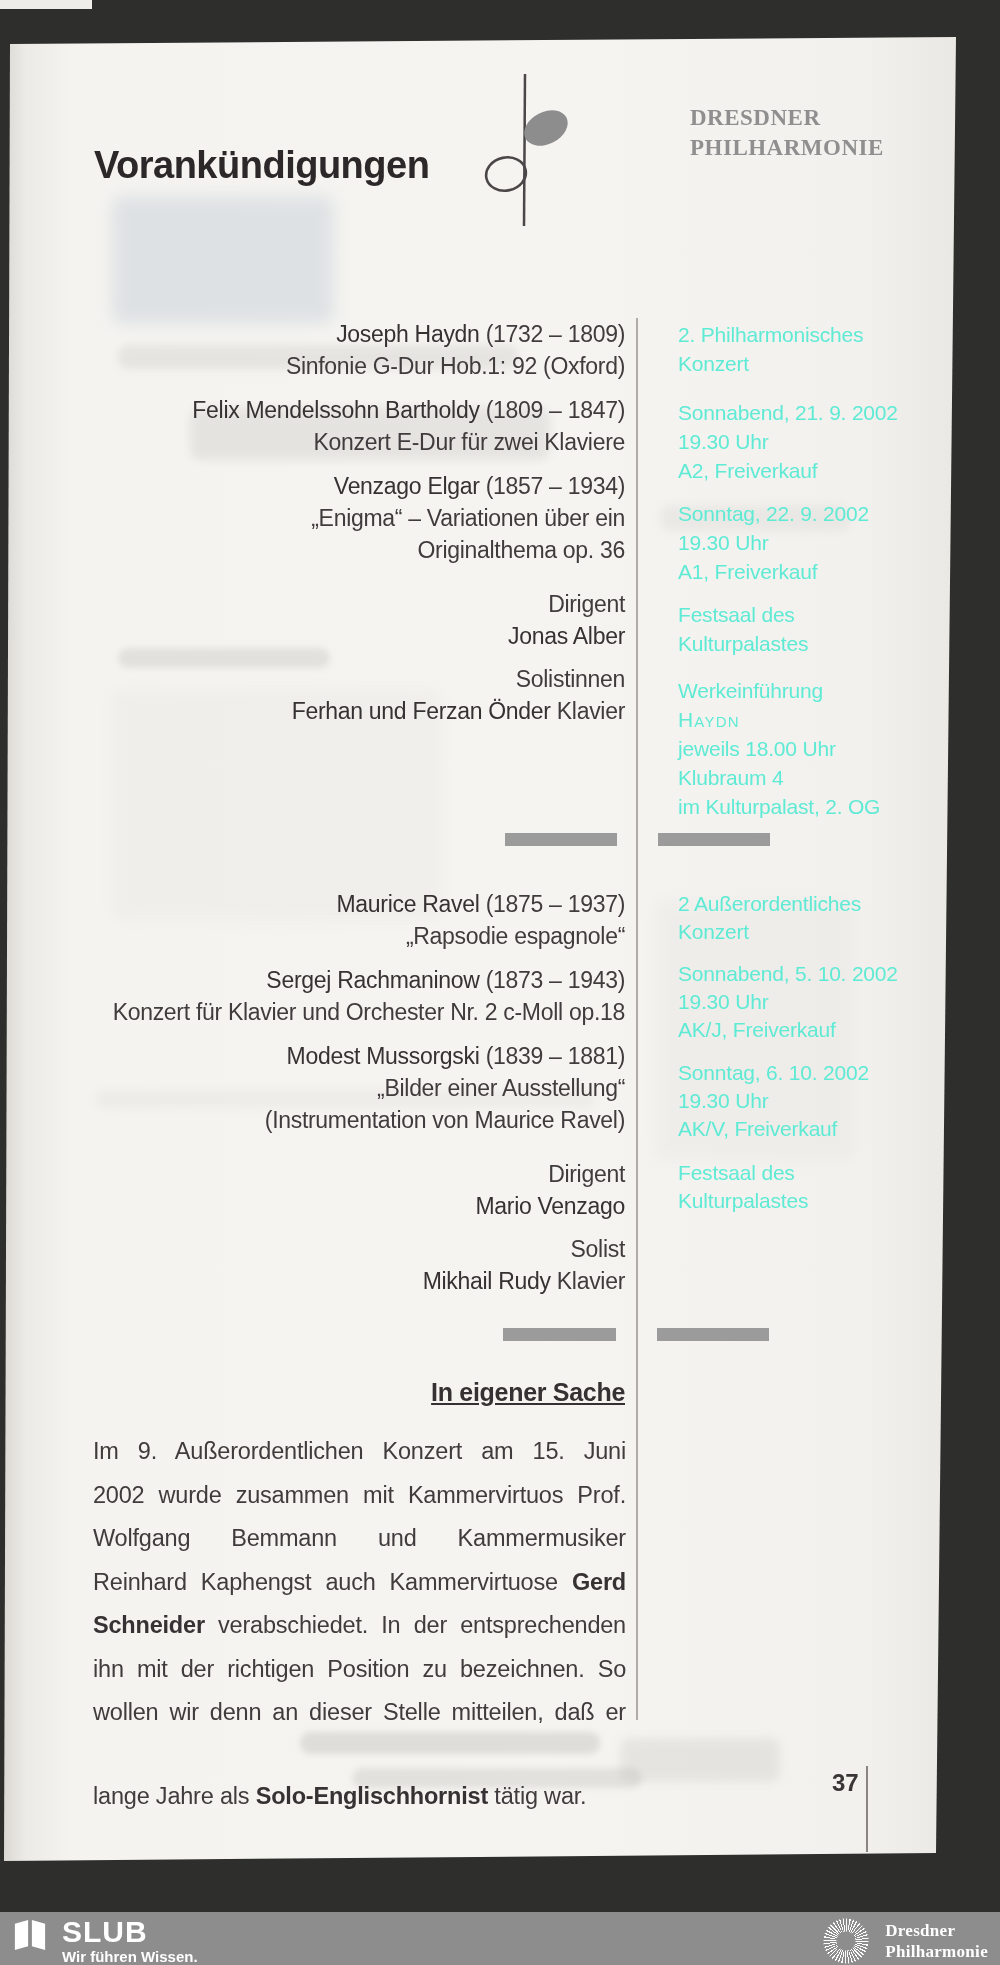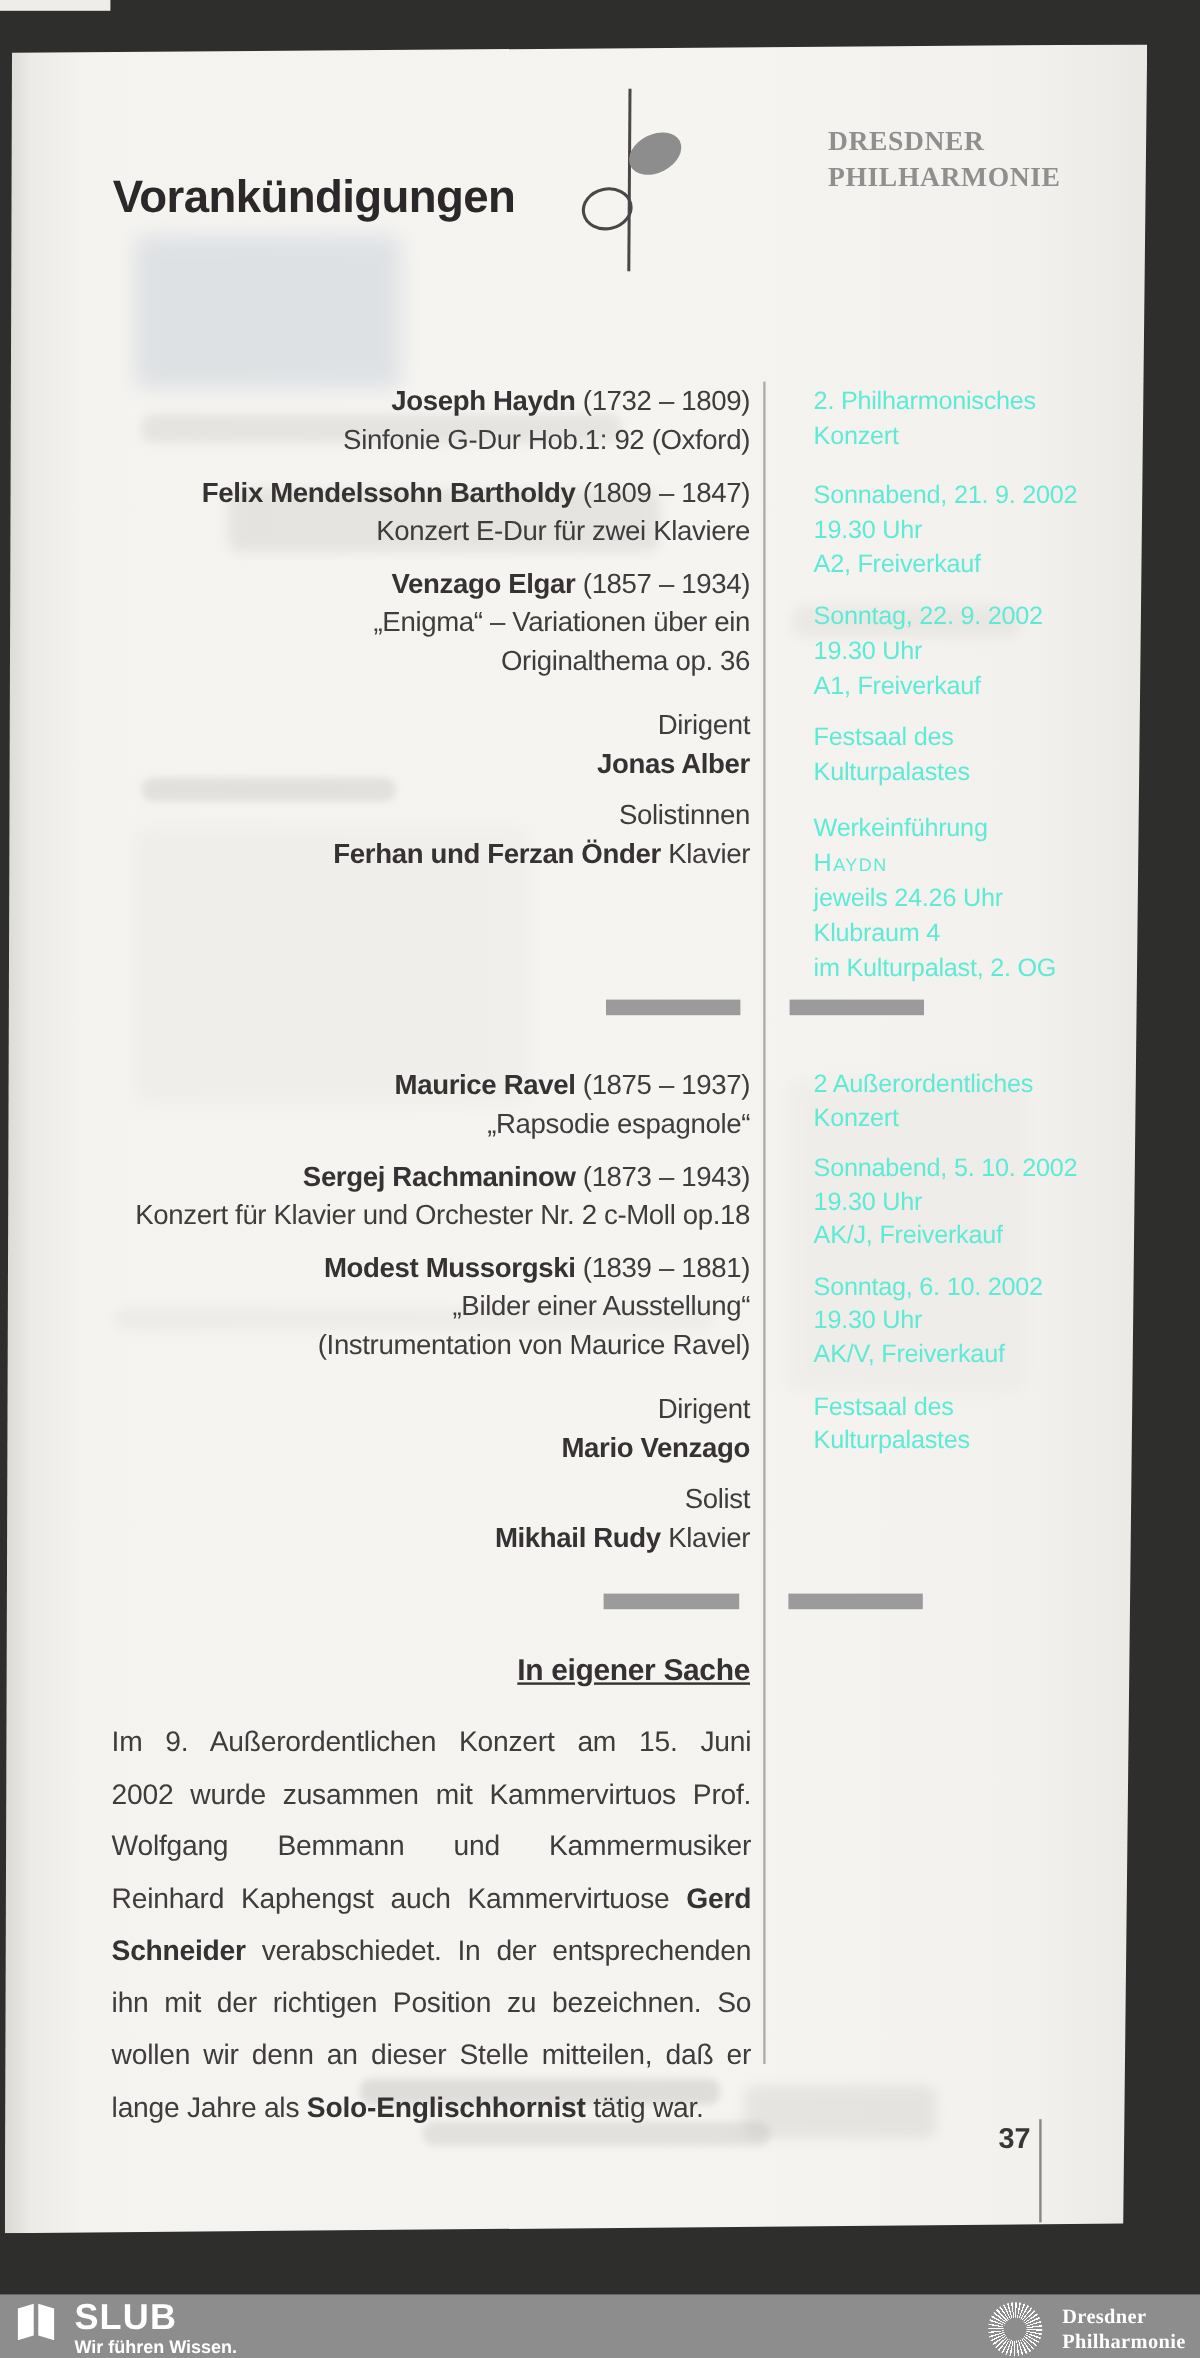--- a/index.html
+++ b/index.html
@@ -22,38 +22,38 @@
   .title{left:94px;top:144px;font-size:38px;font-weight:700;color:#2c2829;letter-spacing:-.5px;text-align:center;}
   .brand{left:690px;top:103px;font-family:"Liberation Serif","DejaVu Serif",serif;
          font-size:23px;line-height:30px;font-weight:700;color:#8f8f8f;letter-spacing:.5px;}
 
   
   .dplogo{left:468px;top:70px;}
 
   
   .col-left{position:absolute;right:375px;text-align:right;white-space:nowrap;
             font-size:23px;line-height:32px;color:#403b3c;letter-spacing:-.3px;}
-  .col-left .b{font-weight:700;color:#363132;}
+  .col-left .b{font-weight:400;color:#363132;}
   
   .col-right{position:absolute;left:678px;font-size:21px;line-height:29px;color:#5eead4;letter-spacing:-.2px;}
   .col-right.c2{line-height:28px;}
   .sc{font-variant:small-caps;letter-spacing:1.2px;}
 
   .sp11{height:11px;} .sp12{height:12px;} .sp14{height:14px;} .sp15{height:15px;}
   .sp16{height:16px;} .sp18{height:18px;} .sp20{height:20px;} .sp22{height:22px;}
 
   .vrule-main{left:636px;top:318px;width:2px;height:1402px;background:rgba(118,113,110,.55);}
   .vrule-pn{left:866px;top:1766px;width:2px;height:86px;background:rgba(92,88,86,.7);}
 
   .bar{position:absolute;height:13px;background:#9b9b9b;}
 
   .notice-h{right:375px;top:1378px;font-size:25px;font-weight:700;color:#353031;letter-spacing:-.3px;text-decoration:underline;}
   .para{left:93px;top:1430px;width:533px;font-size:23.5px;line-height:43.5px;color:#403b3c;letter-spacing:-.2px;}
   .jl{text-align:justify;text-align-last:justify;}
-  .jl-last{text-align:center;text-align-last:left;}
+  .jl-last{text-align:center;text-align-last:left;margin-top:40px;}
   .para .b{font-weight:700;color:#363132;}
 
   .pagenum{left:832px;top:1769px;font-size:24px;font-weight:700;color:#3a3536;}
 
   
   .footer-bar{left:0;top:1912px;width:1000px;height:53px;background:#8d8d8d;z-index:4;}
   .slub{position:absolute;left:13px;top:6px;display:flex;align-items:flex-start;}
   .slub-txt{margin-left:15px;color:#fff;}
   .slub-name{font-size:30px;font-weight:700;letter-spacing:1px;line-height:28px;}
   .slub-tag{font-size:15px;font-weight:700;margin-top:2px;}
@@ -129,21 +129,21 @@
     <div class="sp14"></div>
     <div>Sonntag, 22. 9. 2002</div>
     <div>19.30 Uhr</div>
     <div>A1, Freiverkauf</div>
     <div class="sp14"></div>
     <div>Festsaal des</div>
     <div>Kulturpalastes</div>
     <div class="sp18"></div>
     <div>Werkeinführung</div>
     <div class="sc">Haydn</div>
-    <div>jeweils 24.26 Uhr</div>
+    <div>jeweils 18.00 Uhr</div>
     <div>Klubraum 4</div>
     <div>im Kulturpalast, 2. OG</div>
   </div>
 
   <div class="bar" style="left:505px;top:833px;width:112px;"></div>
   <div class="bar" style="left:658px;top:833px;width:112px;"></div>
 
   <div class="col-left" style="top:888px">
     <div><span class="b">Maurice Ravel</span><span> (1875 – 1937)</span></div>
     <div>„Rapsodie espagnole“</div>

